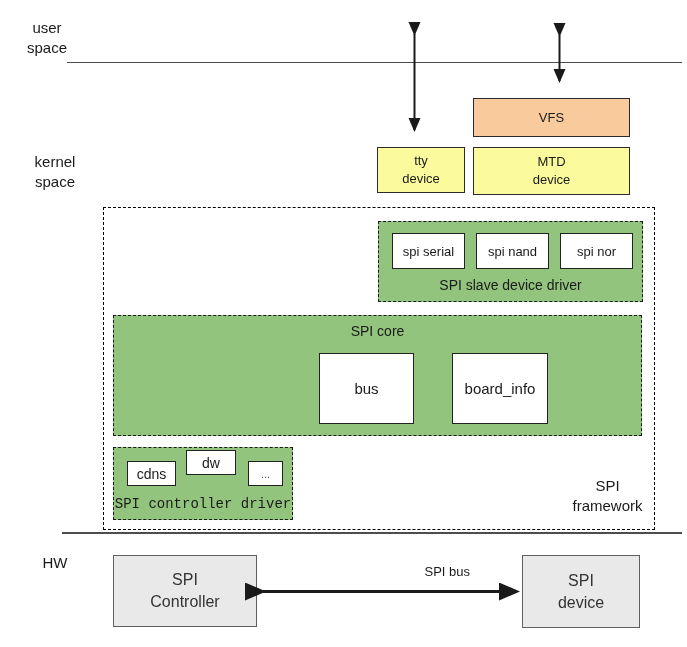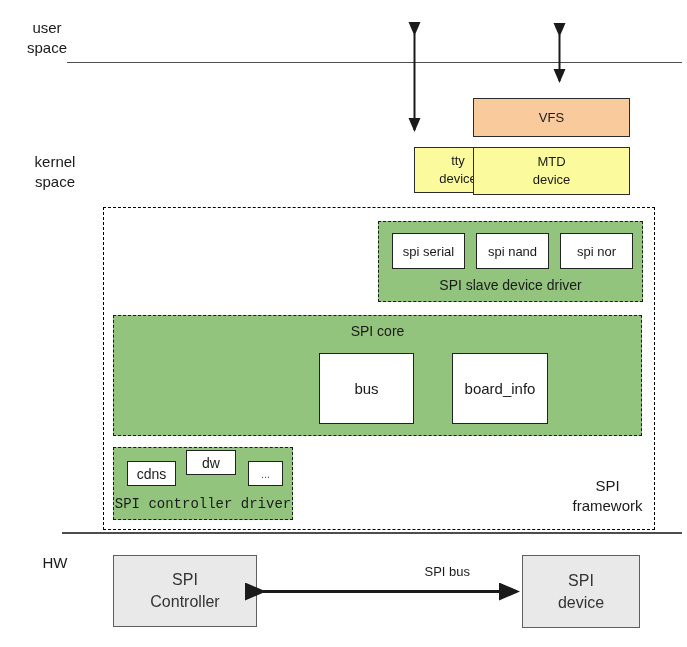--- a/index.html
+++ b/index.html
@@ -57,21 +57,21 @@
 
   <div class="abs layer-label two-line" style="left:25px;top:152px;width:60px;">
     <span>kernel</span>
     <span>space</span>
   </div>
 
   <div class="abs box vfs center" style="left:473px;top:98px;width:157px;height:39px;">
     <span>VFS</span>
   </div>
 
-  <div class="abs box yellow center two-line" style="left:377px;top:147px;width:88px;height:46px;margin-left:37px;">
+  <div class="abs box yellow center two-line" style="left:377px;top:147px;width:88px;height:46px;">
     <div>
       <span>tty</span>
       <span>device</span>
     </div>
   </div>
 
   <div class="abs box yellow center two-line" style="left:473px;top:147px;width:157px;height:48px;">
     <div>
       <span>MTD</span>
       <span>device</span>

